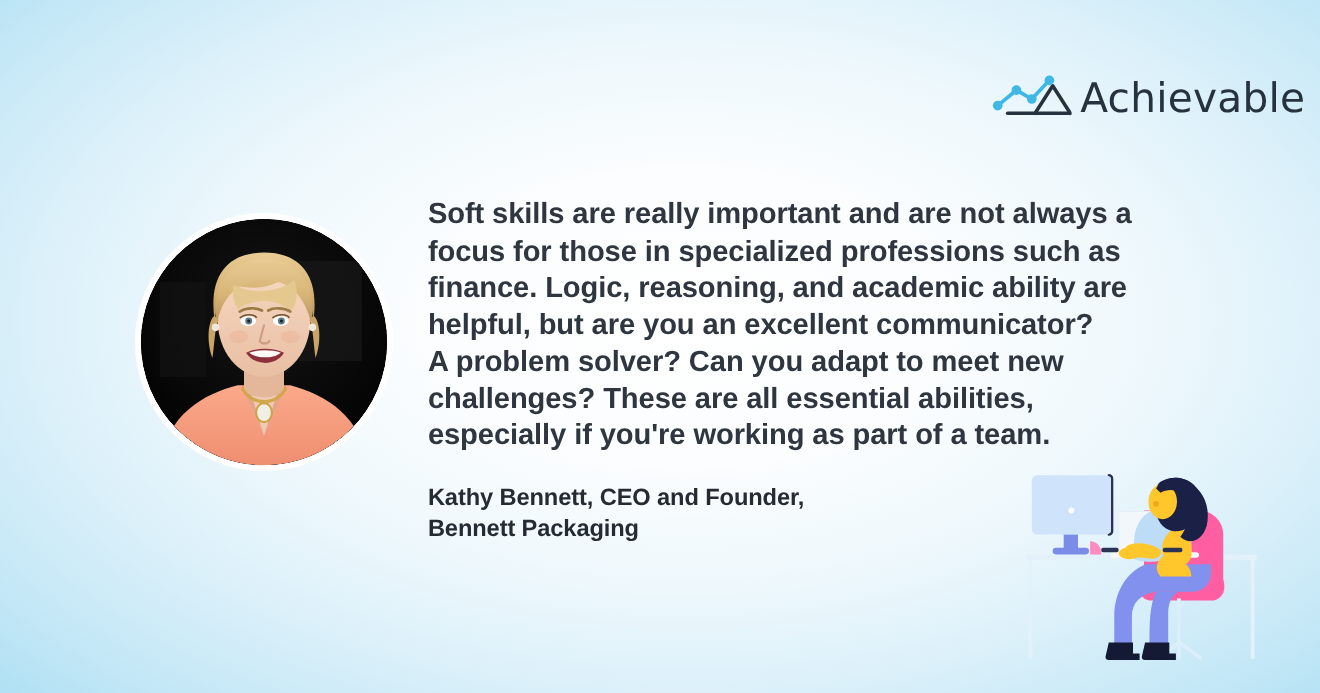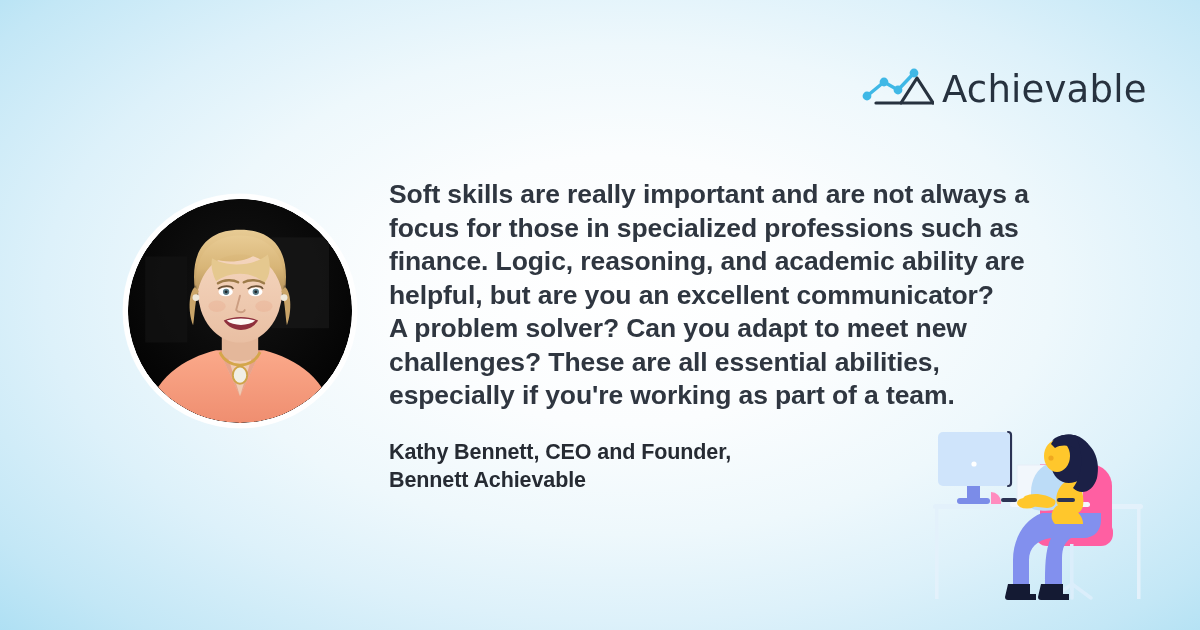--- a/index.html
+++ b/index.html
@@ -22,21 +22,21 @@
         #c3e7f6 55%,
         #a3dcf2 67%,
         #86d0ee 79%,
         #6cc6ea 90%,
         #5ec0e8 100%);
   }
 
   
   .logo {
     position: absolute;
-    left: 860px;
+    left: 900px;
     top: 68px;
     display: flex;
     align-items: center;
     gap: 8px;
   }
   .logo-mark { width: 74px; height: 42px; display: block; }
   .logo-text {
     font-size: 37px;
     font-weight: 400;
     letter-spacing: 0.2px;
@@ -212,21 +212,21 @@
 
   <div class="quote">Soft skills are really important and are not always a
 focus for those in specialized professions such as
 finance. Logic, reasoning, and academic ability are
 helpful, but are you an excellent communicator?
 A problem solver? Can you adapt to meet new
 challenges? These are all essential abilities,
 especially if you're working as part of a team.</div>
 
   <div class="attribution">Kathy Bennett, CEO and Founder,
-Bennett Achievable</div>
+Bennett Packaging</div>
 
   <div class="illustration">
     <svg viewBox="0 0 295 222" xmlns="http://www.w3.org/2000/svg">
 
       <rect x="28" y="96" width="210" height="5" rx="2.5" fill="#e3f1fb"></rect>
       <rect x="30" y="101" width="3.5" height="90" fill="#e3f1fb"></rect>
       <rect x="232" y="101" width="3.5" height="90" fill="#e3f1fb"></rect>
 
       <path d="M103 24 a3 3 0 0 1 3 3 v48 a3 3 0 0 1 -3 3" fill="none" stroke="#2b3354" stroke-width="2.2" stroke-linecap="round"></path>
       <rect x="33" y="24" width="72" height="54" rx="5" fill="#cfe4fb"></rect>

